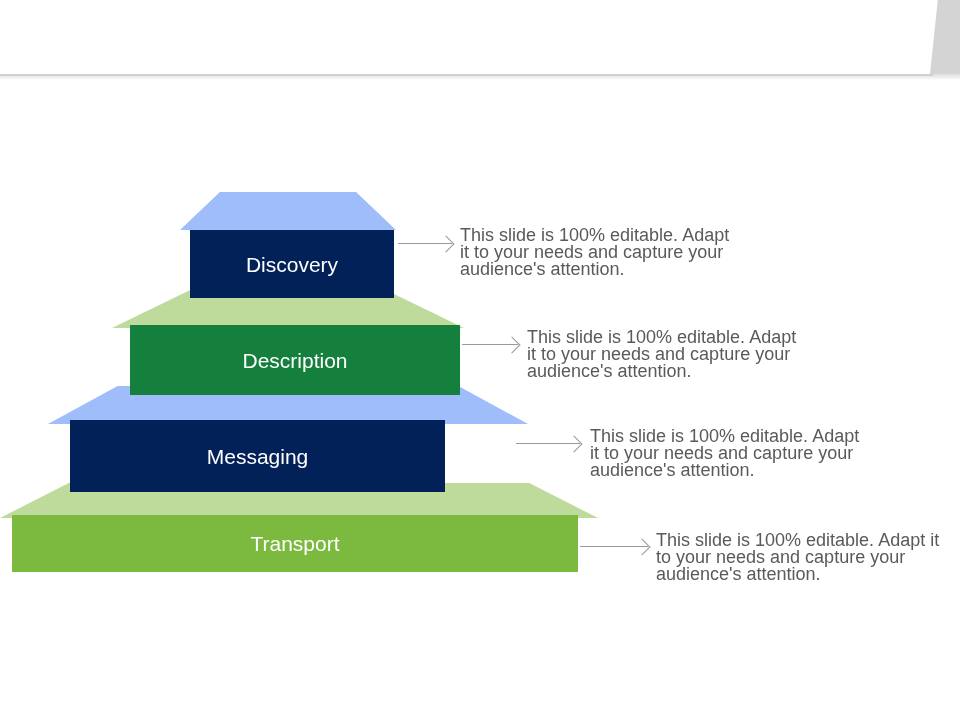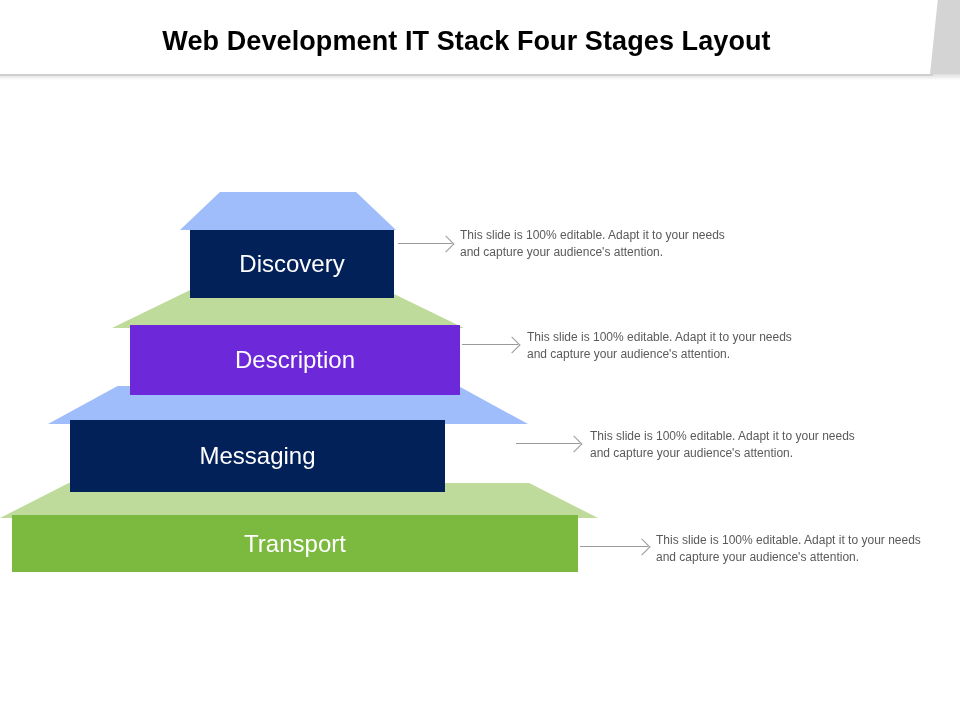--- a/index.html
+++ b/index.html
@@ -97,21 +97,21 @@
   .tier-front {
     position: absolute;
     display: flex;
     align-items: center;
     justify-content: center;
     box-sizing: border-box;
   }
   .tier-label {
     color: #ffffff;
     font-family: "Liberation Sans", sans-serif;
-    font-size: 24px;
+    font-size: 21px;
     font-weight: normal;
     line-height: 1;
     text-align: center;
     user-select: none;
   }
 
   
   .tier1-top {
     left: 180px; top: 12px;
     width: 216px; height: 38px;
@@ -127,21 +127,21 @@
   
   .tier2-top {
     left: 112px; top: 110px;
     width: 352px; height: 38px;
     background: #bfdb9b;
     clip-path: polygon(22.2% 0%, 77.8% 0%, 100% 100%, 0% 100%);
   }
   .tier2-front {
     left: 130px; top: 145px;
     width: 330px; height: 70px;
-    background: #6d28d9;
+    background: #15803d;
   }
 
   
   .tier3-top {
     left: 48px; top: 206px;
     width: 480px; height: 38px;
     background: #9fbcfb;
     clip-path: polygon(14.5% 0%, 85.5% 0%, 100% 100%, 0% 100%);
   }
   .tier3-front {
@@ -190,40 +190,39 @@
 
   .arrow1 { left: 398px; top: 237px; width: 54px; }
   .arrow2 { left: 462px; top: 338px; width: 56px; }
   .arrow3 { left: 516px; top: 437px; width: 64px; }
   .arrow4 { left: 580px; top: 540px; width: 68px; }
 
   
   .desc {
     position: absolute;
     font-family: "Liberation Sans", sans-serif;
-    font-size: 12px;
+    font-size: 18px;
     line-height: 17px;
     color: #5a5a5a;
   }
   .desc1 { left: 460px; top: 227px; width: 280px; }
   .desc2 { left: 527px; top: 329px; width: 280px; }
   .desc3 { left: 590px; top: 428px; width: 280px; }
   .desc4 { left: 656px; top: 532px; width: 285px; }
 </style>
 </head>
 <body>
 
 <div class="slide">
 
   <div class="header">
     <div class="header-plate"></div>
     <div class="header-accent"></div>
     <div class="header-rule"></div>
     <div class="header-rule-line"></div>
-    <div class="slide-title">Web Development IT Stack Four Stages Layout</div>
   </div>
 
   <div class="pyramid">
 
     <div class="tier-top tier4-top"></div>
     <div class="tier-front tier4-front">
       <span class="tier-label">Transport</span>
     </div>
 
     <div class="tier-top tier3-top"></div>

